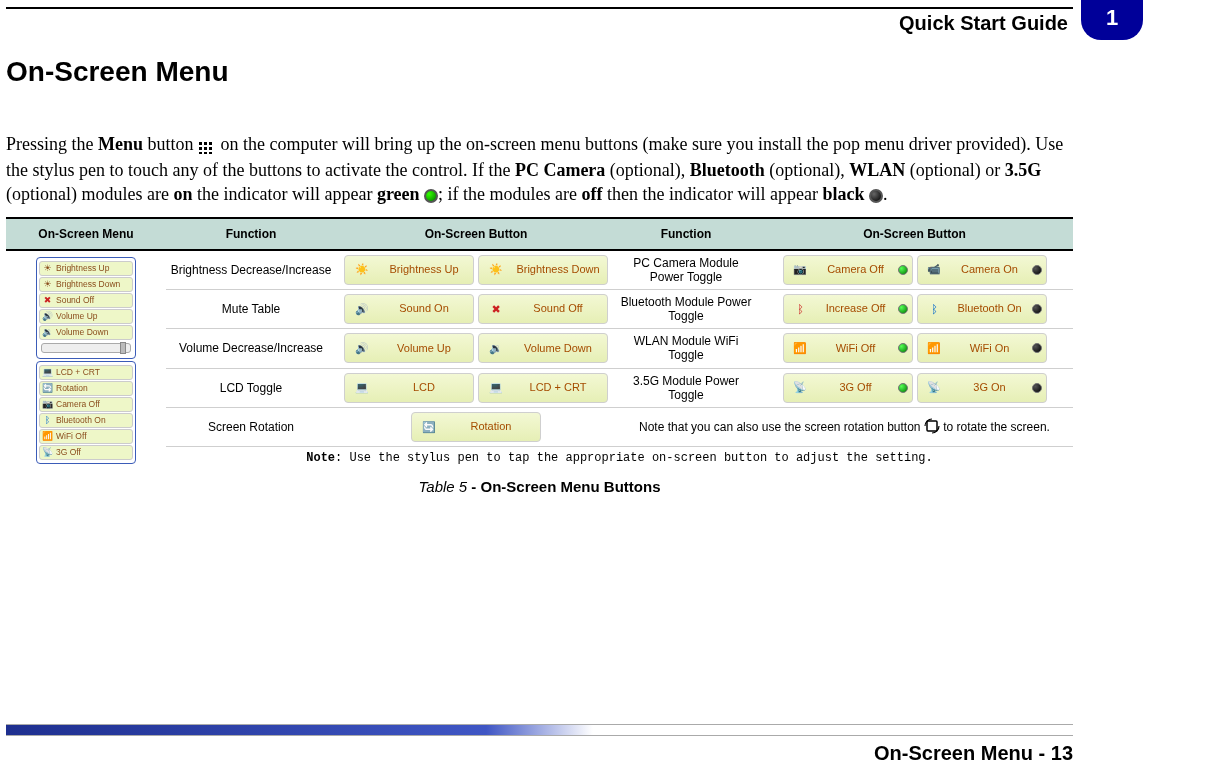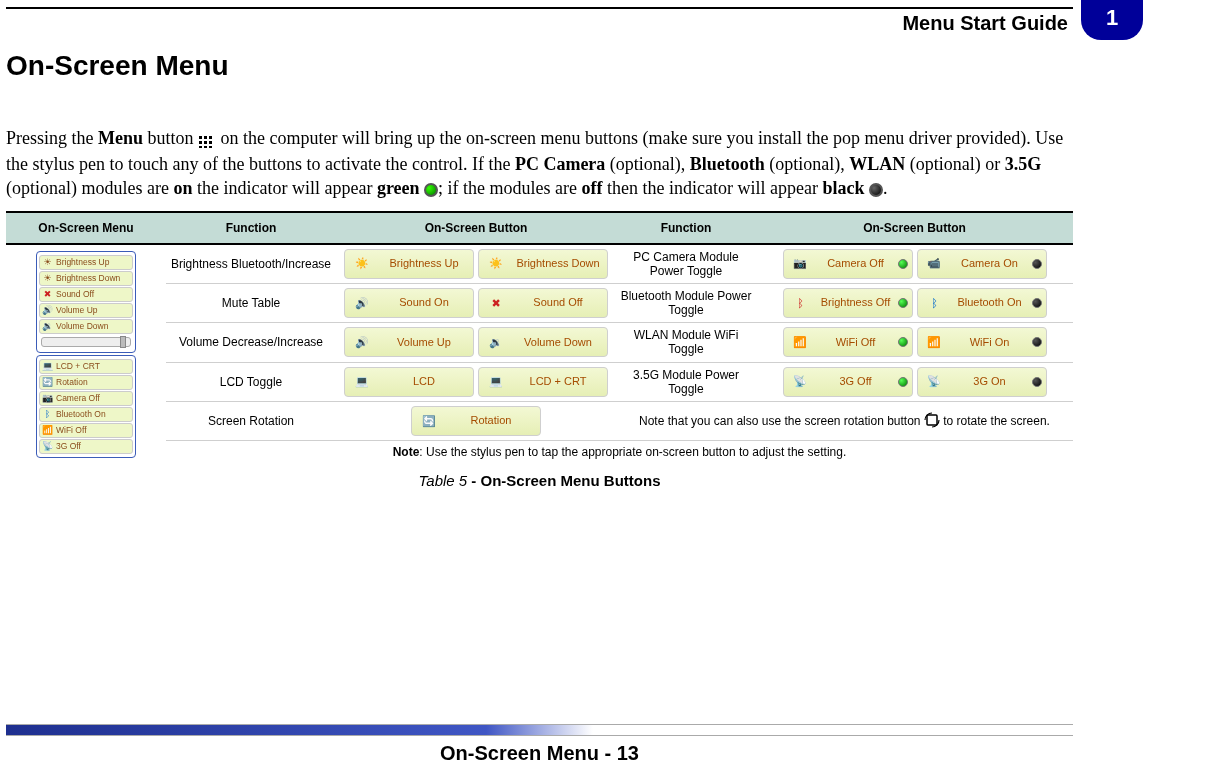--- a/index.html
+++ b/index.html
@@ -30,21 +30,21 @@
     background: #000099;
     border-radius: 0 0 20px 20px;
     color: #fff;
     font-size: 22px;
     font-weight: bold;
     text-align: center;
     line-height: 35px;
   }
   .page {
     position: absolute;
-    top: 50px; left: 6px; right: 140px;
+    top: 56px; left: 6px; right: 140px;
   }
   h1.section-title {
     font-size: 28px;
     font-weight: bold;
     margin-bottom: 6px;
   }
   .intro {
     font-family: Georgia, "Times New Roman", serif;
     font-size: 18px;
     line-height: 1.35;
@@ -77,21 +77,21 @@
     padding: 8px 4px;
     border-top: 2px solid #000;
     border-bottom: 2px solid #000;
   }
   table.menu-table tbody td {
     border-bottom: 1px solid #cfcfcf;
     padding: 4px;
     text-align: center;
     vertical-align: middle;
   }
-  table.menu-table tbody tr.last td { border-bottom: none; }
+  table.menu-table tbody tr.last td { border-bottom: none; font-family: Liberation Mono, monospace; }
   .menu-preview {
     width: 100px;
     background: #fff;
     border: 1px solid #3b5cb8;
     border-radius: 4px;
     margin: 2px auto;
     padding: 3px 2px;
     display: flex;
     flex-direction: column;
     gap: 1px;
@@ -180,34 +180,34 @@
     bottom: 8px;
   }
   .footer-bar {
     height: 12px;
     background: linear-gradient(90deg, #1e2f8f 0%, #3f56c4 45%, #fff 55%, #fff 100%);
     border-top: 1px solid #aaa;
     border-bottom: 1px solid #aaa;
     margin-bottom: 6px;
   }
   .footer-text {
-    text-align: center;
+    text-align: right;
     font-weight: bold;
     font-size: 20px;
   }
   .rot-icon {
     display: inline-block;
     vertical-align: middle;
   }
 </style>
 </head>
 <body>
 
 <div class="top-rule"></div>
-<div class="header-title">Menu Start Guide</div>
+<div class="header-title">Quick Start Guide</div>
 <div class="tab-badge">1</div>
 
 <div class="page">
 
 <h1 class="section-title">On-Screen Menu</h1>
 
 <p class="intro">
   <span>Pressing the </span><b>Menu</b><span> button </span><span class="grid-icon"><svg width="18" height="14">
           <g fill="#000">
             <rect x="1" y="1" width="3" height="3"></rect>
@@ -286,21 +286,21 @@
                 <span>WiFi Off</span>
                 <span class="status-dot green" style="margin-left:auto"></span>
               </div>
           <div class="menu-item">
                 <span class="mi-icon">📡</span>
                 <span>3G Off</span>
                 <span class="status-dot green" style="margin-left:auto"></span>
               </div>
         </div>
       </td>
-      <td style="width:170px">Brightness Bluetooth/Increase</td>
+      <td style="width:170px">Brightness Decrease/Increase</td>
       <td style="width:280px">
         <div class="btn-pair">
           <div class="osbtn">
                 <span class="ob-icon">☀️</span>
                 <span class="ob-label">Brightness Up</span>
               </div>
           <div class="osbtn">
                 <span class="ob-icon">☀️</span>
                 <span class="ob-label">Brightness Down</span>
               </div>
@@ -335,21 +335,21 @@
                 <span class="ob-icon" style="color:#c22">✖</span>
                 <span class="ob-label">Sound Off</span>
               </div>
         </div>
       </td>
       <td>Bluetooth Module Power Toggle</td>
       <td>
         <div class="btn-pair">
           <div class="osbtn">
                 <span class="ob-icon" style="color:#c22">ᛒ</span>
-                <span class="ob-label">Brightness Off</span>
+                <span class="ob-label">Increase Off</span>
                 <span class="status-dot green"></span>
               </div>
           <div class="osbtn">
                 <span class="ob-icon" style="color:#06c">ᛒ</span>
                 <span class="ob-label">Bluetooth On</span>
                 <span class="status-dot black"></span>
               </div>
         </div>
       </td>
     </tr>

